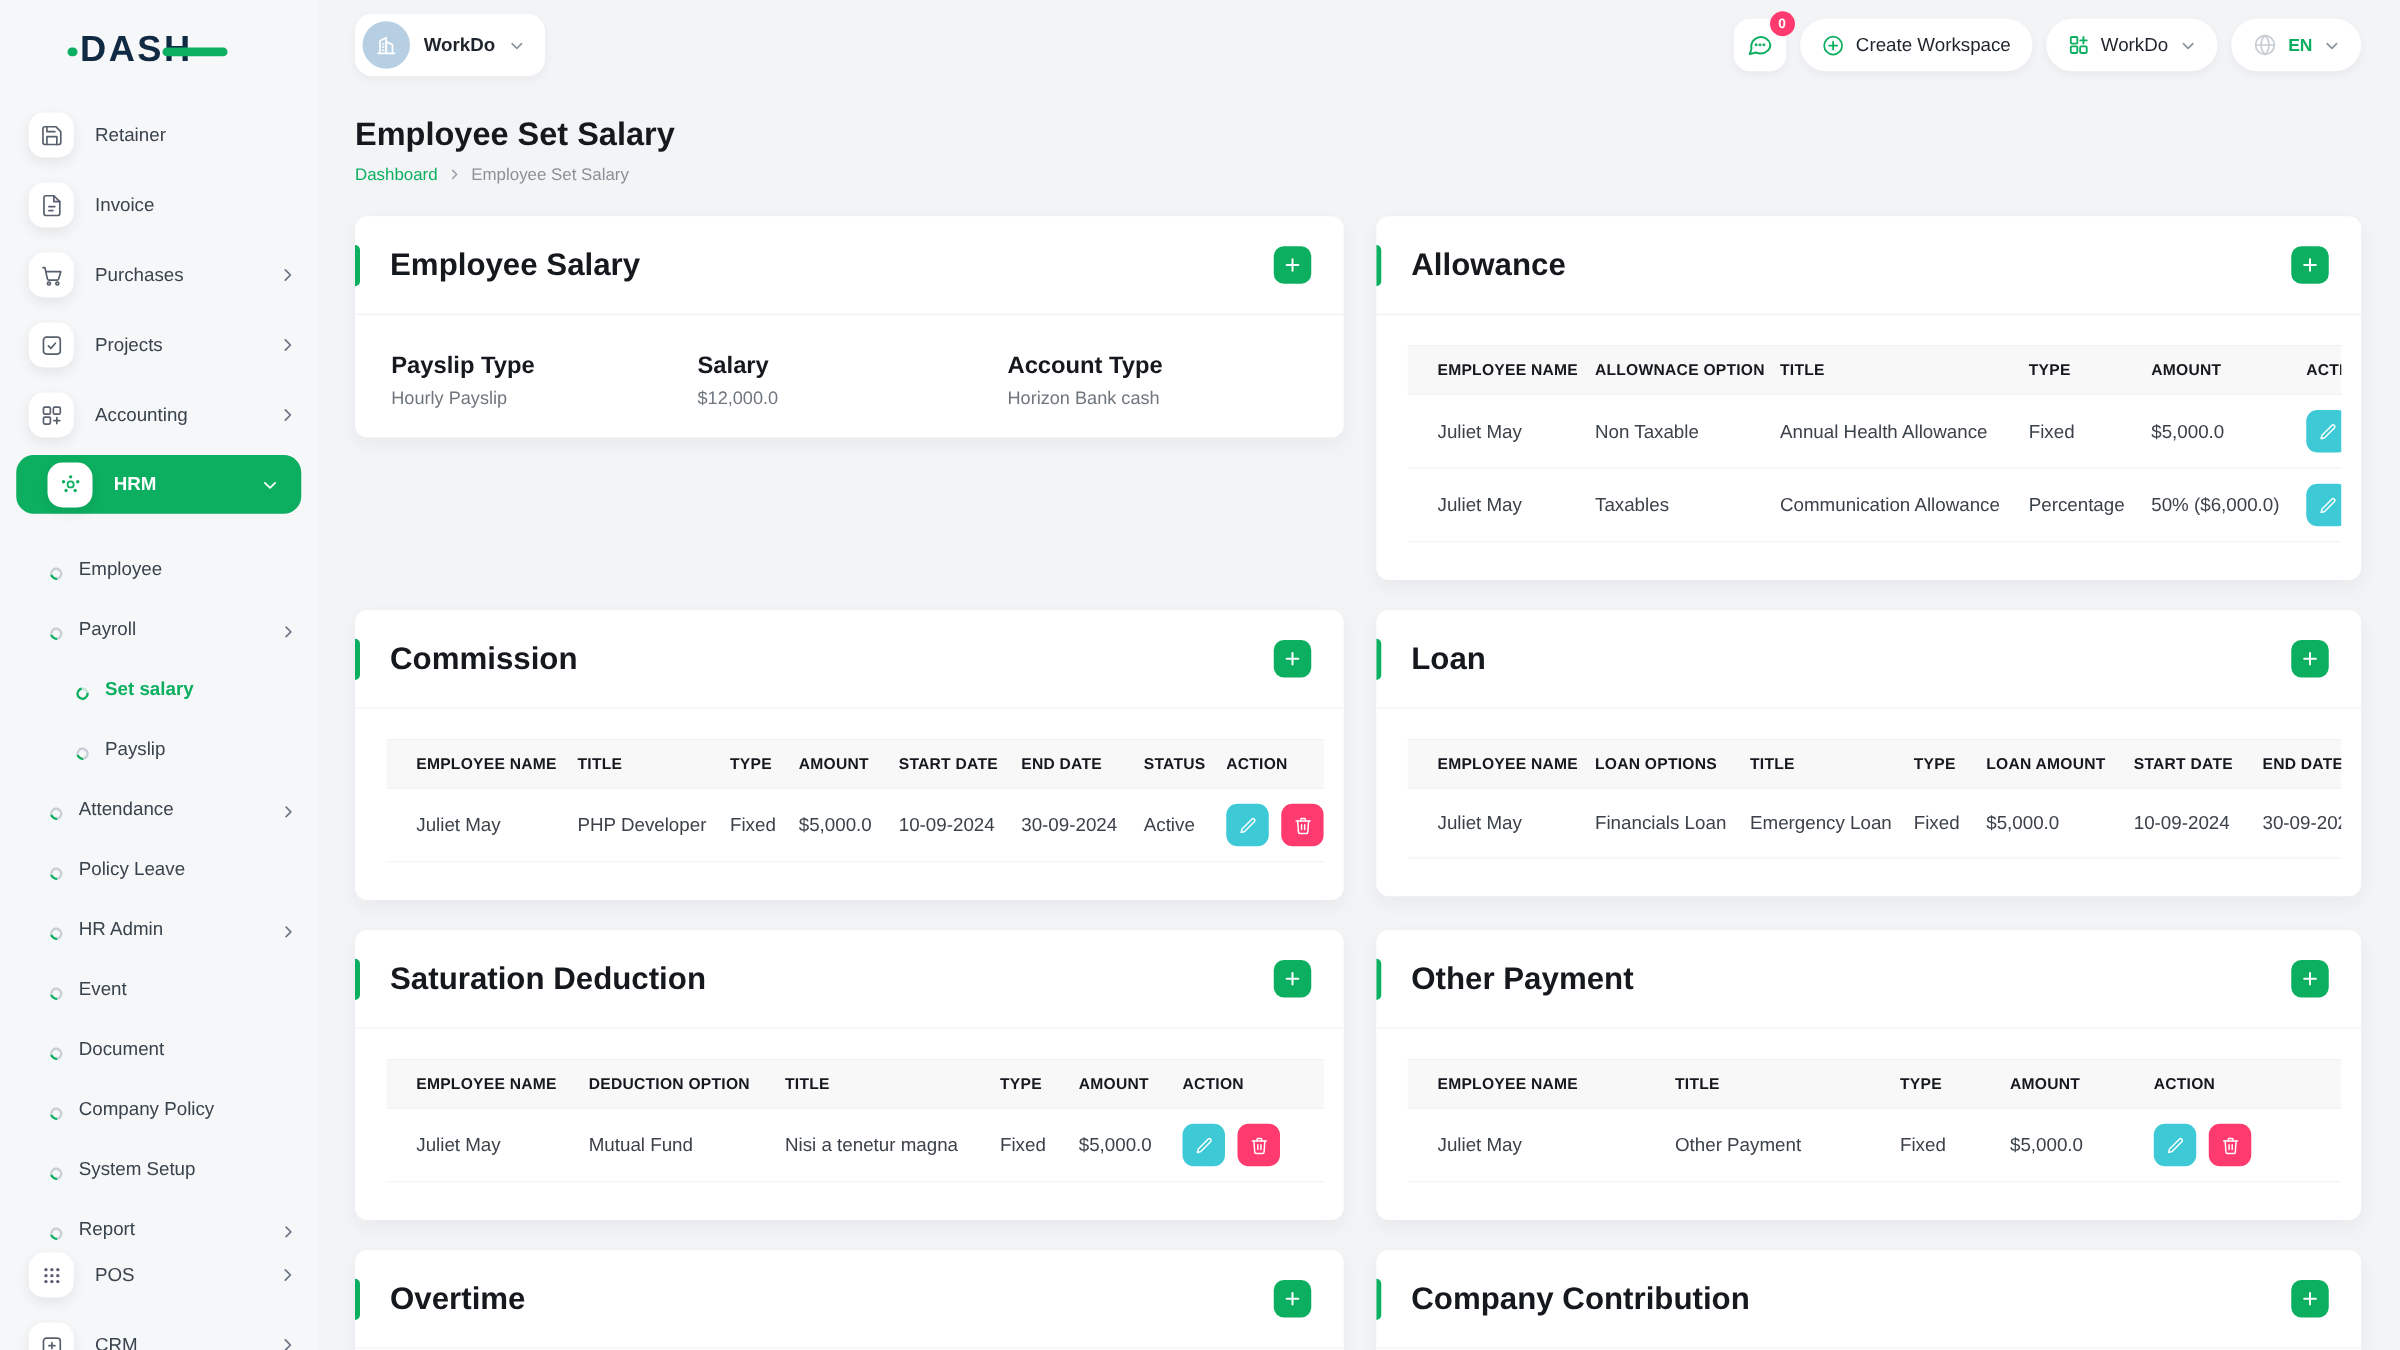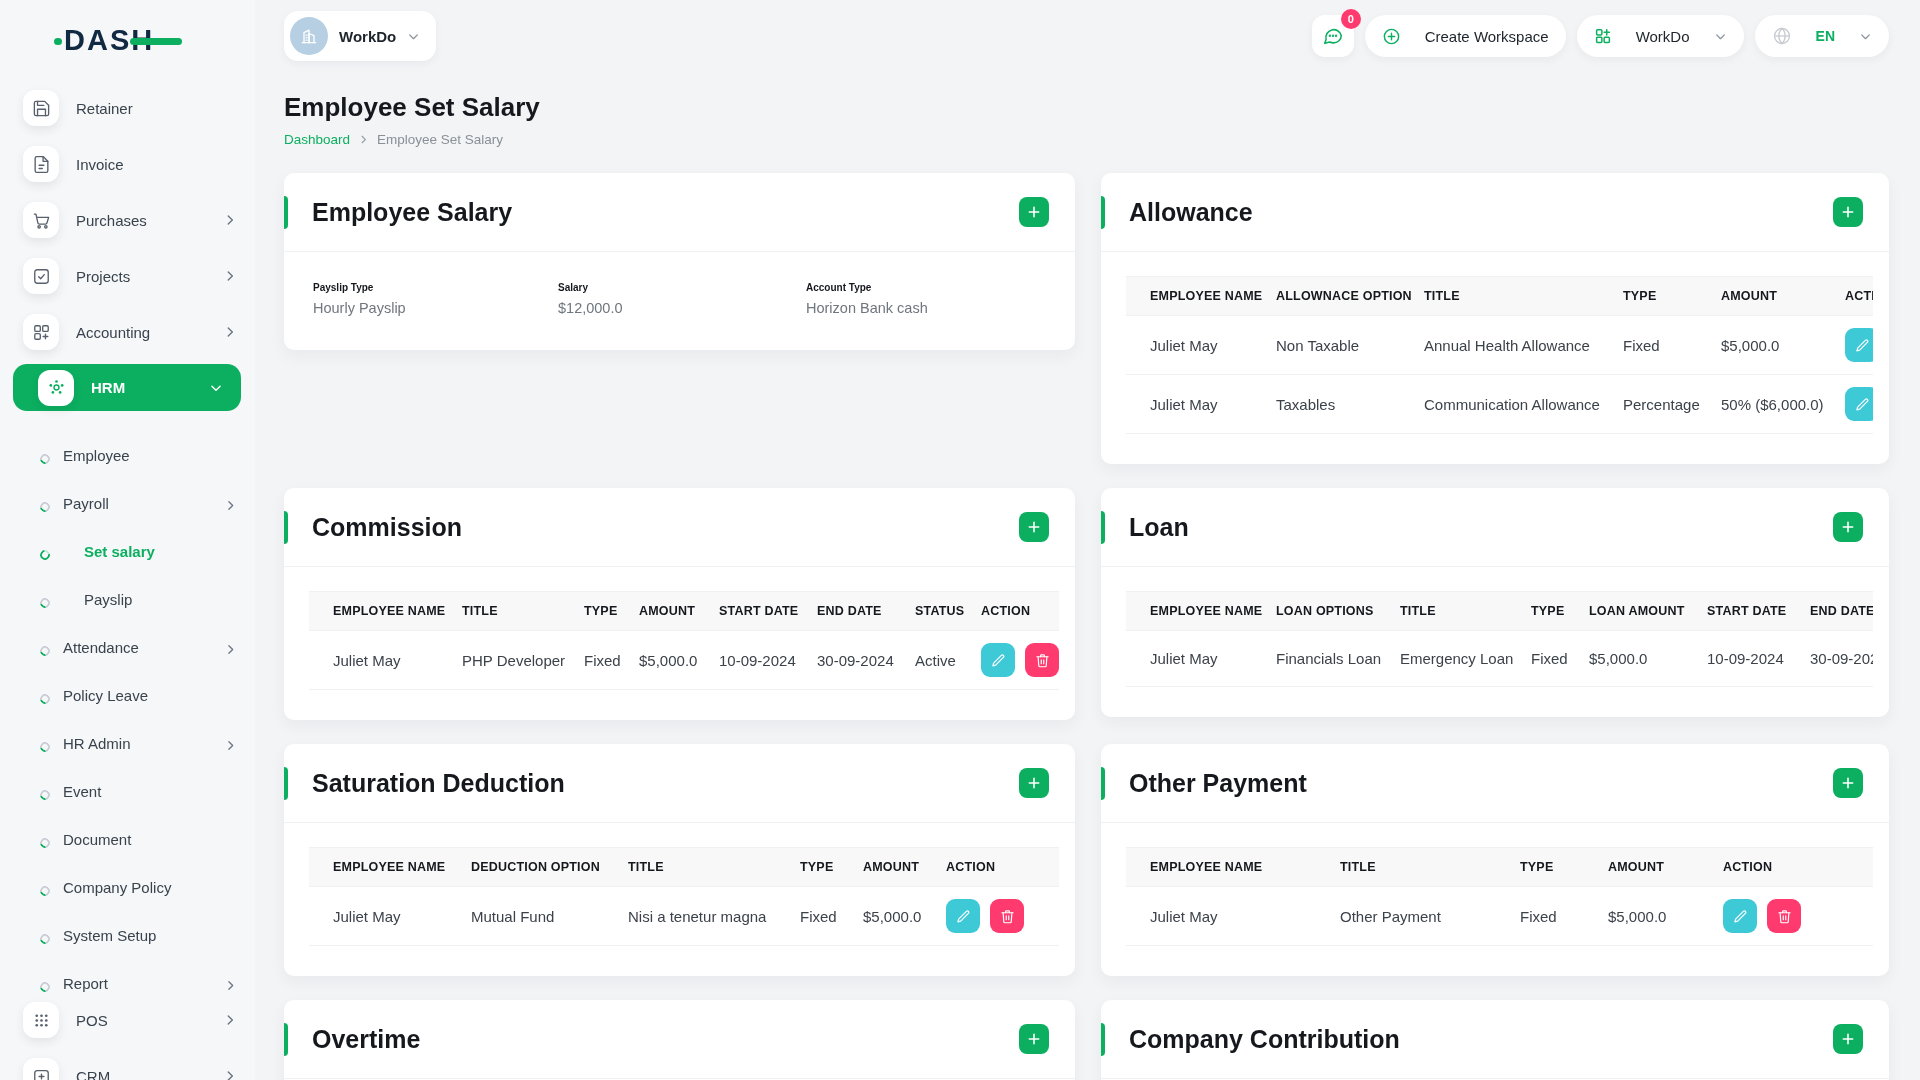--- a/index.html
+++ b/index.html
@@ -28,40 +28,40 @@
   .logo-dash{ position:absolute; right:-28px; top:14px; width:52px; height:7px; background:var(--primary); border-radius:4px; }
   .nav{ }
   .side-item{ display:flex; align-items:center; height:56px; padding-left:23px; cursor:pointer; }
   .icon-box{ width:36px; height:36px; border-radius:12px; background:#fff; box-shadow:0 4px 10px rgba(25,40,60,.09);
              display:flex; align-items:center; justify-content:center; margin-right:17px; flex:0 0 36px; }
   .side-label{ font-size:15px; font-weight:500; color:var(--text-mid); }
   .side-chev{ margin-left:auto; margin-right:18px; display:flex; }
   .side-item.active{ background:var(--primary); border-radius:14px; margin:4px 14px 5px 13px; height:47px; padding-left:25px; }
   .side-item.active .side-label{ color:#fff; font-weight:700; }
   .sub-item{ display:flex; align-items:flex-end; height:48px; padding-left:40px; cursor:pointer; }
-  .sub-item.nested{ padding-left:40px;gap:21px; }
+  .sub-item.nested{ padding-left:61px; }
   .dot{ width:10px; height:10px; border-radius:50%; border:2.5px solid #c7ced6; border-bottom-color:var(--primary);
         transform:rotate(35deg); margin-right:13px; flex:0 0 10px; }
   .sub-item.active-sub .dot{ border-color:var(--primary); border-top-color:#bfe9d4; }
   .sub-item.active-sub .side-label{ color:var(--primary); font-weight:600; }
 
   
   .main{ flex:1; padding:0 31px 0 29px; overflow:hidden; }
   .topbar{ height:72px; display:flex; align-items:center; }
   .brand-pill{ display:flex; align-items:center; gap:11px; background:#fff; border-radius:14px;
                height:50px; padding:0 16px 0 6px; box-shadow:0 3px 8px rgba(25,40,60,.05); cursor:pointer; }
   .avatar{ width:38px; height:38px; border-radius:50%; background:#b7cfe2; display:flex; align-items:center; justify-content:center; }
   .brand-name{ font-size:15px; font-weight:600; color:#1d242b; }
   .topbar-right{ margin-left:auto; display:flex; align-items:center; gap:11px; }
   .icon-pill{ width:42px; height:42px; border-radius:13px; background:#fff; position:relative;
               display:flex; align-items:center; justify-content:center; box-shadow:0 3px 8px rgba(25,40,60,.05); cursor:pointer; }
   .badge{ position:absolute; top:-6px; right:-7px; min-width:20px; height:20px; border-radius:50%;
           background:var(--danger); color:#fff; font-size:11px; font-weight:700;
           display:flex; align-items:center; justify-content:center; }
-  .pill{ height:42px; border-radius:21px; background:#fff; display:flex; align-items:center; gap:24px;
+  .pill{ height:42px; border-radius:21px; background:#fff; display:flex; align-items:center; gap:9px;
          padding:0 17px; font-size:15px; color:#1d242b; font-weight:500; box-shadow:0 3px 8px rgba(25,40,60,.05); cursor:pointer; }
   .lang-code{ color:var(--primary); font-weight:700; font-size:14px; }
 
   .page-head{ margin-top:20px; margin-bottom:26px; }
   .page-title{ font-size:26px; font-weight:700; color:var(--text-dark); }
   .breadcrumb{ display:flex; align-items:center; gap:8px; margin-top:9px; font-size:13.5px; }
   .bc-link{ color:var(--primary); text-decoration:none; cursor:pointer; }
   .bc-cur{ color:#8a9097; }
 
   
@@ -69,21 +69,21 @@
   .card{ background:#fff; border-radius:10px; box-shadow:0 6px 16px rgba(30,40,60,.05); position:relative; overflow:hidden; }
   .card-head{ position:relative; display:flex; align-items:center; height:79px; padding:0 26px 0 28px; border-bottom:1px solid var(--line); }
   .accent{ position:absolute; left:0; top:23px; width:4px; height:33px; background:var(--primary); border-radius:0 4px 4px 0; }
   .card-title{ font-size:25px; font-weight:700; color:var(--text-dark); }
   .add-btn{ margin-left:auto; width:30px; height:30px; border-radius:8px; background:var(--primary); border:none;
             display:flex; align-items:center; justify-content:center; cursor:pointer; }
 
   .fields{ display:flex; padding:30px 28px 0 29px; }
   .field{ }
   .f1{ width:245px; } .f2{ width:248px; } .f3{ flex:1; }
-  .field-label{ font-size:10px; font-weight:700; color:var(--text-dark); margin-bottom:7px; }
+  .field-label{ font-size:19px; font-weight:700; color:var(--text-dark); margin-bottom:7px; }
   .field-value{ font-size:14.5px; color:var(--text-muted); }
 
   .table-clip{ overflow:hidden; margin:24px 16px 30px 25px; }
   table{ border-collapse:collapse; table-layout:fixed; }
   .tbl-allowance,.tbl-loan{ width:800px; }
   .tbl-commission,.tbl-saturation{ width:766px; }
   .tbl-otherpay{ width:763px; }
   th{ background:#f8f8f9; font-size:12.5px; font-weight:700; color:var(--text-dark); text-align:left;
       padding:12px 4px 12px 24px; letter-spacing:.2px; white-space:nowrap;
       border-top:1px solid var(--line); border-bottom:1px solid var(--line); }

